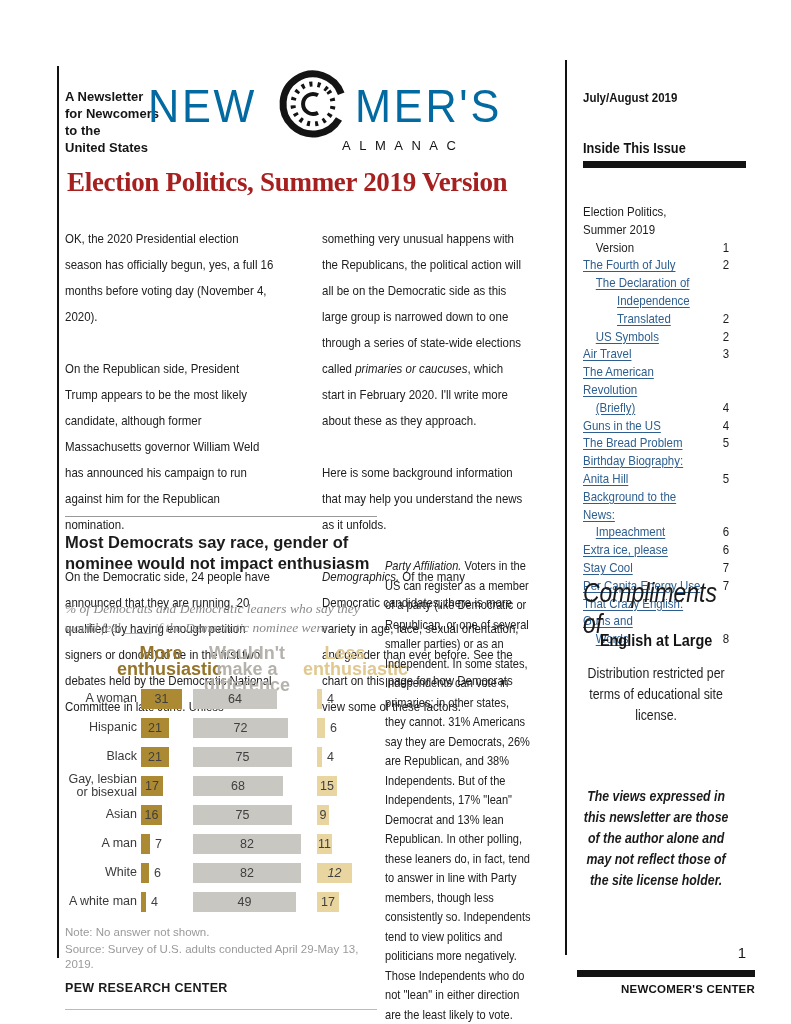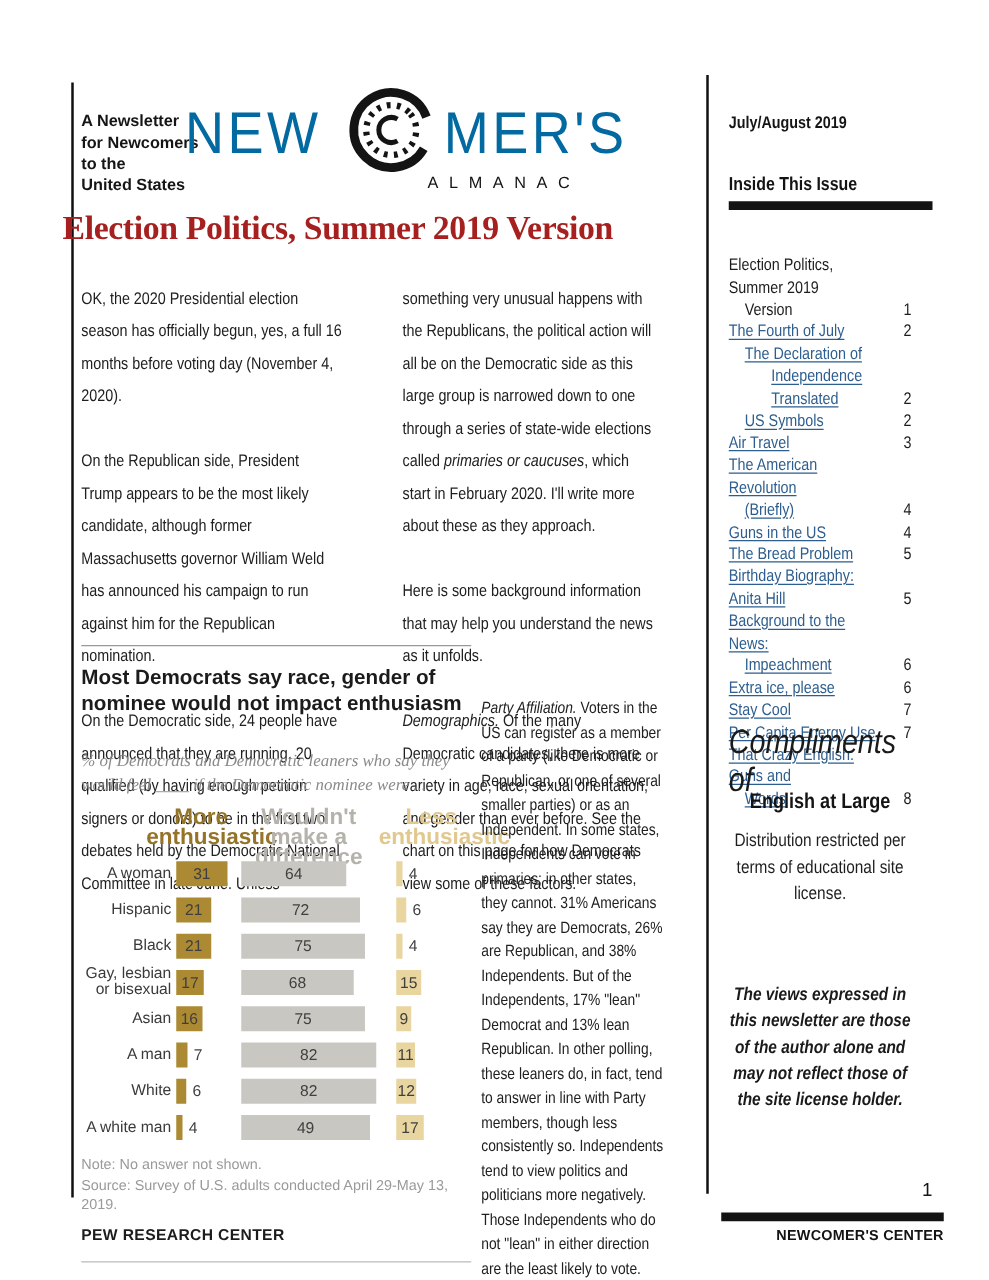--- a/index.html
+++ b/index.html
@@ -13,21 +13,21 @@
 
   .condense { transform:scaleX(.85); transform-origin:0 0; width:117.6%; }
 
   
   .tagline { position:absolute; left:65px; top:88px; width:110px; font-size:13px; font-weight:600; line-height:17px; color:#151515; }
   .logo { position:absolute; left:148px; top:64px; height:84px; display:flex; align-items:center; color:#0369a1; }
   .logo-word { font-size:47px; font-weight:400; letter-spacing:3px; line-height:80px; transform:scaleX(.92); transform-origin:0 50%; }
   .logo-mark { margin:0 2px 0 6px; }
   .logo-almanac { position:absolute; left:342px; top:138px; font-size:13px; font-weight:500; letter-spacing:8.5px; color:#141414; }
 
-  .article-title { position:absolute; left:50px; top:167px; width:500px; font-family:"Liberation Serif", serif; font-weight:bold; font-size:27px; letter-spacing:-.3px; color:#a6201f; }
+  .article-title { position:absolute; left:67px; top:167px; width:500px; font-family:"Liberation Serif", serif; font-weight:bold; font-size:27px; letter-spacing:-.3px; color:#a6201f; }
 
   
   .bodycol { position:absolute; font-size:13.5px; line-height:26px; color:#202020; }
   .col1 { left:65px; top:226px; width:246px; }
   .col2 { left:322px; top:226px; width:237px; }
   .col3 { left:385px; top:556px; width:174px; font-size:13px; line-height:19.5px; }
   .bodycol p { margin:0 0 26px 0; }
   .col3 p { margin:0; }
   .ital { font-style:italic; }
 
@@ -195,21 +195,21 @@
           </div>
         </div>
         <div class="crow">
           <div class="clabel">White</div>
           <div class="cbar" style="left: 76px; width: 8px; background: rgb(171, 138, 51);">
             <span class="cval out">6</span>
           </div>
           <div class="cbar" style="left: 128px; width: 108px; background: rgb(201, 199, 194);">
             <span class="cval">82</span>
           </div>
-          <div class="cbar" style="left: 252px; width: 16px; background: rgb(233, 213, 160);">
+          <div class="cbar" style="left: 252px; width: 35px; background: rgb(233, 213, 160); font-style: italic;">
             <span class="cval">12</span>
           </div>
         </div>
         <div class="crow">
           <div class="clabel">A white man</div>
           <div class="cbar" style="left: 76px; width: 5px; background: rgb(171, 138, 51);">
             <span class="cval out">4</span>
           </div>
           <div class="cbar" style="left: 128px; width: 103px; background: rgb(201, 199, 194);">
             <span class="cval">49</span>

